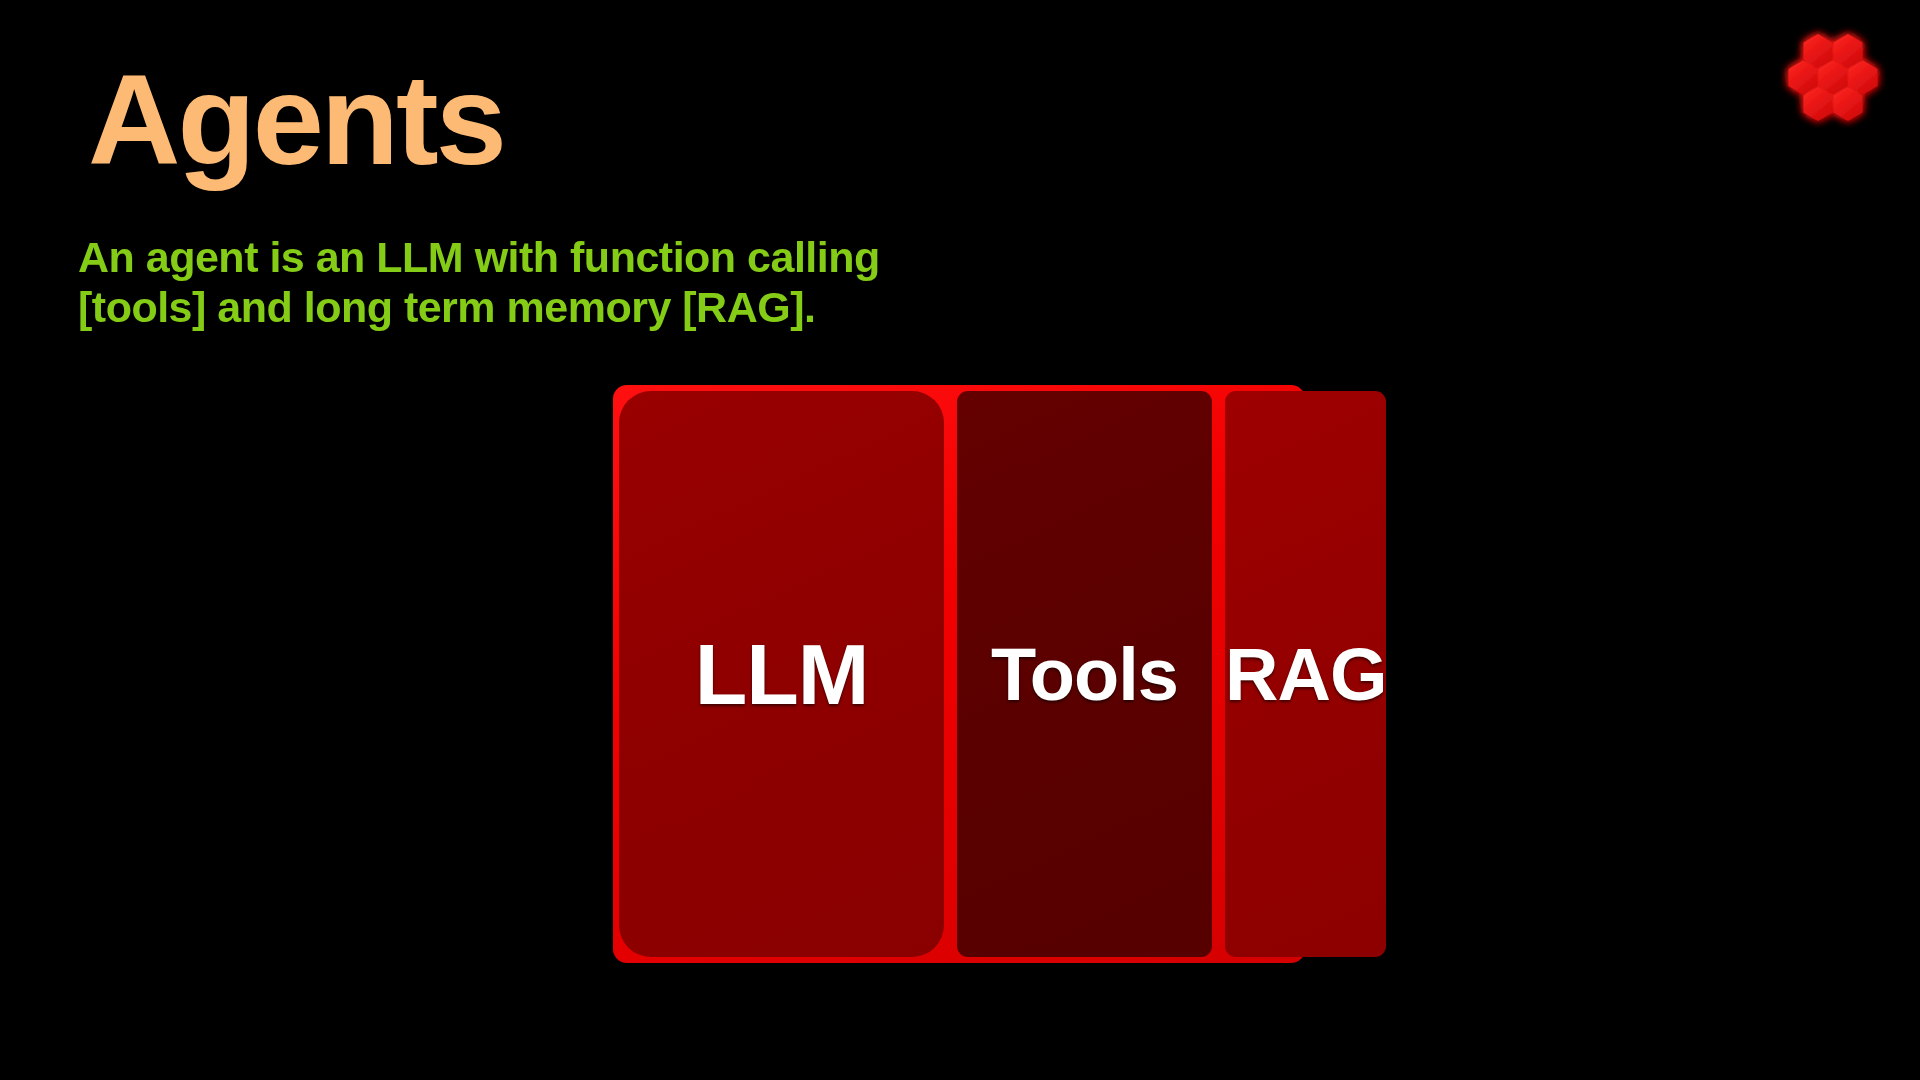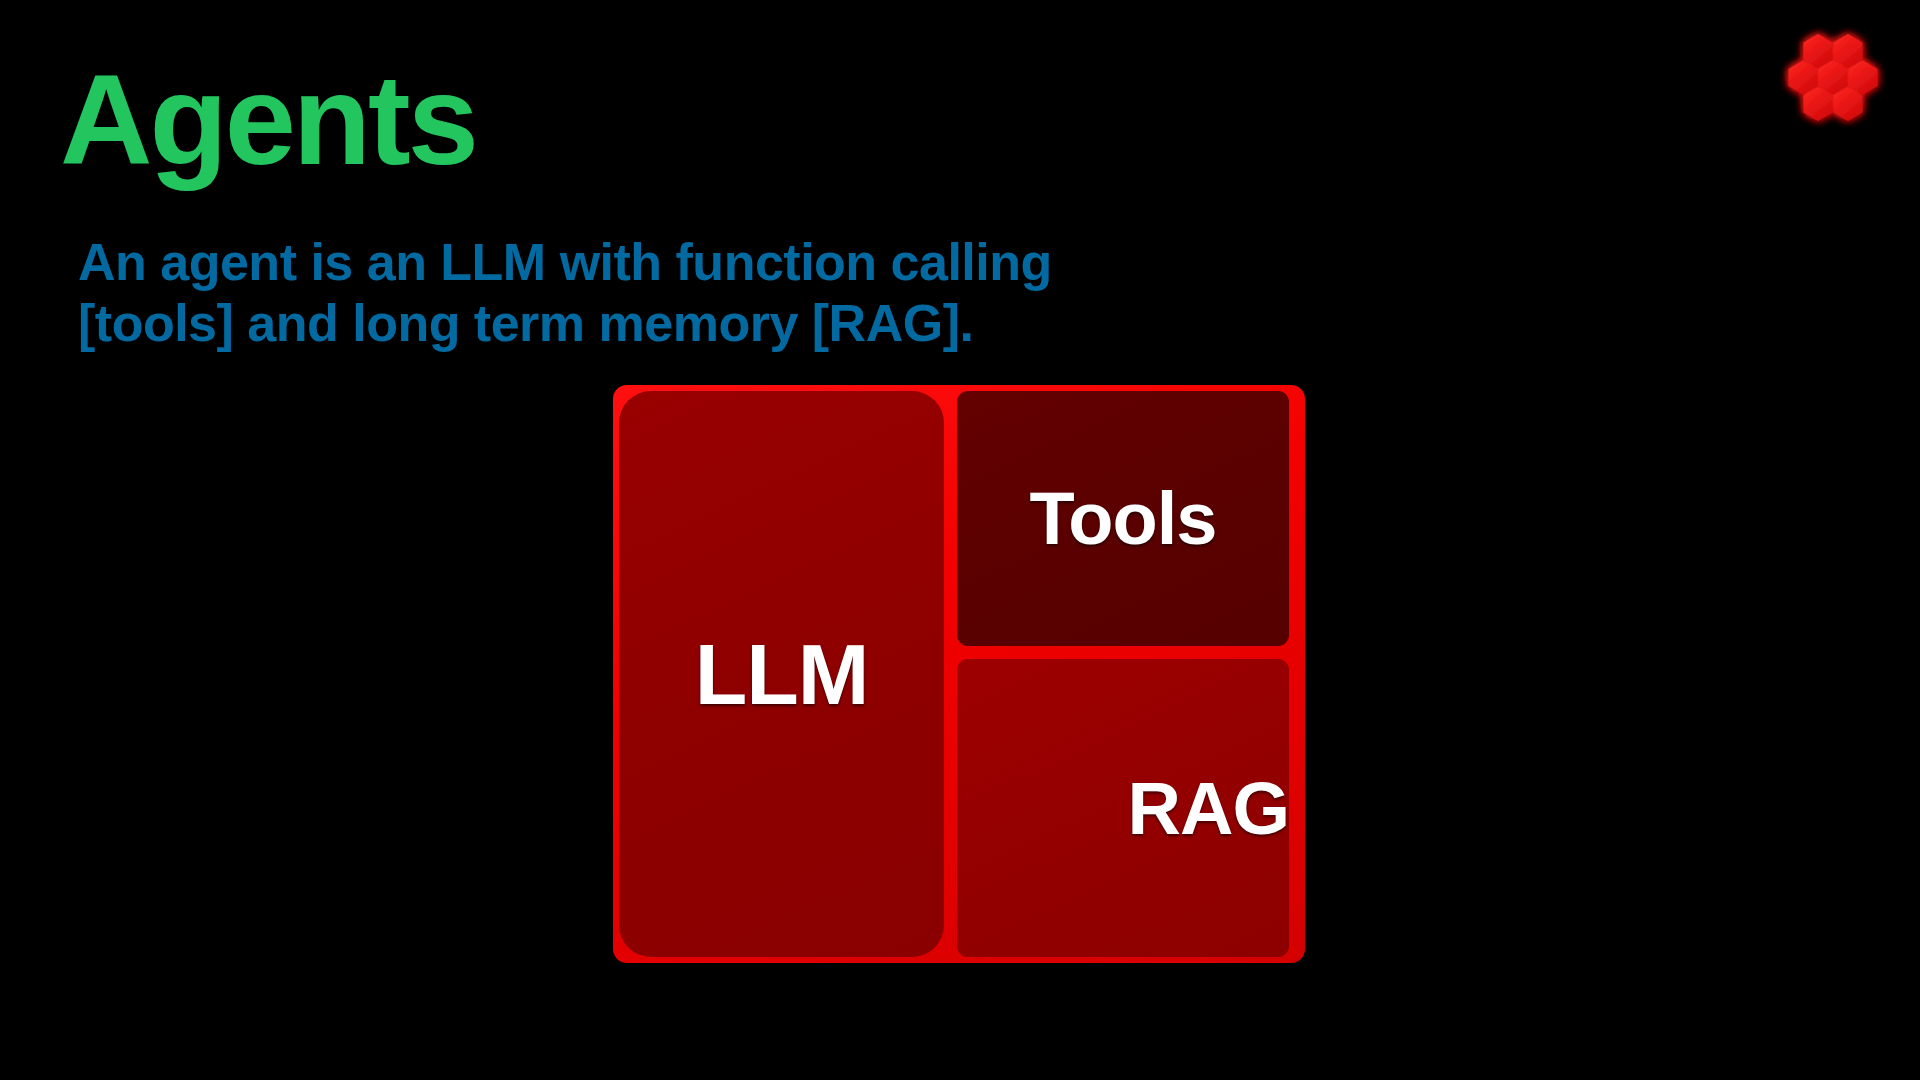--- a/index.html
+++ b/index.html
@@ -17,38 +17,38 @@
 
   #slide {
     position: absolute;
     inset: 0;
     background: #000000;
   }
 
   
   #title {
     position: absolute;
-    left: 60px;
+    left: 88px;
     top: 50px;
     font-size: 128px;
     font-weight: bold;
-    color: #22c55e;
+    color: #fdba74;
     letter-spacing: -3px;
     line-height: 1.1;
     white-space: nowrap;
   }
 
   
   #subtitle {
     position: absolute;
     left: 78px;
     top: 232px;
-    font-size: 52px;
+    font-size: 43px;
     font-weight: bold;
-    color: #0369a1;
+    color: #84cc16;
     line-height: 1.17;
     letter-spacing: -0.5px;
     white-space: pre-line;
   }
 
   
   #logo {
     position: absolute;
     left: 1775px;
     top: 22px;
@@ -88,21 +88,20 @@
     flex: 0 0 325px;
     height: 100%;
     background: linear-gradient(155deg, #990000 0%, #8e0000 55%, #8a0000 100%);
     font-size: 86px;
     border-radius: 32px;
   }
 
   #right-col {
     flex: 1 1 auto;
     display: flex;
-    flex-direction: column;
     gap: 13px;
     height: 100%;
     
     padding-right: 10px;
     box-sizing: border-box;
   }
 
   #panel-tools {
     flex: 0 0 255px;
     background: linear-gradient(155deg, #640000 0%, #5a0000 55%, #560000 100%);

